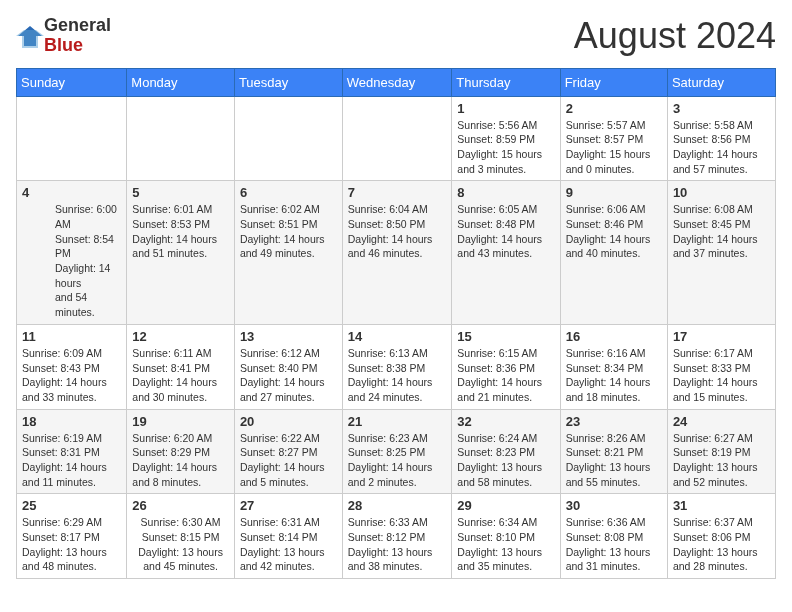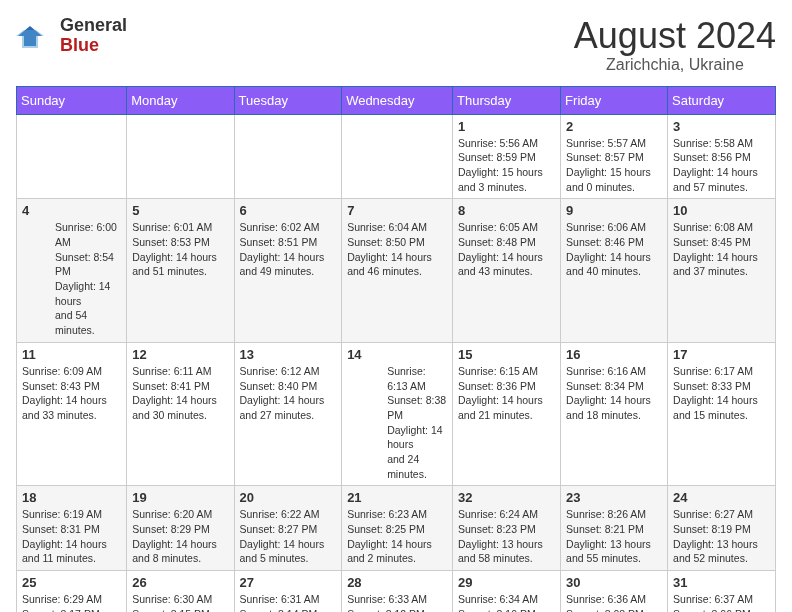--- a/index.html
+++ b/index.html
@@ -12,21 +12,21 @@
     }
     .header {
       display: flex;
       justify-content: space-between;
       align-items: flex-start;
       margin-bottom: 12px;
     }
     .logo {
       display: flex;
       align-items: center;
-      gap: 16px;
+      gap: 0;
     }
     .logo-text {
       font-size: 18px;
       font-weight: bold;
       line-height: 1.1;
     }
     .logo-general { color: #333; }
     .logo-blue { color: #b91c1c; }
     .logo-icon {
       width: 28px;
@@ -44,21 +44,21 @@
     .location {
       font-size: 16px;
       color: #555;
     }
     .calendar-table {
       width: 100%;
       border-collapse: collapse;
       font-size: 11px;
     }
     .calendar-table th {
-      background-color: #8b5cf6;
+      background-color: #3b82f6;
       color: #fff;
       padding: 6px 4px;
       text-align: left;
       font-size: 13px;
       font-weight: normal;
       border: 1px solid #2a6ab5;
     }
     .calendar-table td {
       border: 1px solid #ccc;
       padding: 4px 5px;
@@ -95,21 +95,20 @@
       <polygon points="14,4 26,14 20,14 20,24 8,24 8,14 2,14" fill="#2a6ab5"></polygon>
       <polygon points="20,8 28,14 22,14 22,26 6,26 6,14 0,14 8,8" fill="#5a9fd4" opacity="0.5"></polygon>
     </svg>
     <div class="logo-text">
       <span class="logo-general">General</span><br>
       <span class="logo-blue">Blue</span>
     </div>
   </div>
   <div class="title-block">
     <div class="month-year">August 2024</div>
-    <div class="location">Zarichchia, Ukraine</div>
   </div>
 </div>
 
 <table class="calendar-table">
   <thead>
     <tr>
     <th>Sunday</th>
         <th>Monday</th>
         <th>Tuesday</th>
         <th>Wednesday</th>
@@ -214,21 +213,21 @@
         </td>
         <td>
           <span class="day-num">13</span>
           <div class="day-info" style="white-space: pre-line;">Sunrise: 6:12 AM
 Sunset: 8:40 PM
 Daylight: 14 hours
 and 27 minutes.</div>
         </td>
         <td>
           <span class="day-num">14</span>
-          <div class="day-info" style="white-space: pre-line; margin-left: 40px;">Sunrise: 6:13 AM
+          <div class="day-info" style="white-space: pre-line;">Sunrise: 6:13 AM
 Sunset: 8:38 PM
 Daylight: 14 hours
 and 24 minutes.</div>
         </td>
         <td>
           <span class="day-num">15</span>
           <div class="day-info" style="white-space: pre-line;">Sunrise: 6:15 AM
 Sunset: 8:36 PM
 Daylight: 14 hours
 and 21 minutes.</div>
@@ -302,21 +301,21 @@
       <tr>
         <td>
           <span class="day-num">25</span>
           <div class="day-info" style="white-space: pre-line;">Sunrise: 6:29 AM
 Sunset: 8:17 PM
 Daylight: 13 hours
 and 48 minutes.</div>
         </td>
         <td>
           <span class="day-num">26</span>
-          <div class="day-info" style="white-space: pre-line;">Sunrise: 6:30 AM
+          <div class="day-info" style="white-space: pre-line; text-align: center;">Sunrise: 6:30 AM
 Sunset: 8:15 PM
 Daylight: 13 hours
 and 45 minutes.</div>
         </td>
         <td>
           <span class="day-num">27</span>
           <div class="day-info" style="white-space: pre-line;">Sunrise: 6:31 AM
 Sunset: 8:14 PM
 Daylight: 13 hours
 and 42 minutes.</div>

